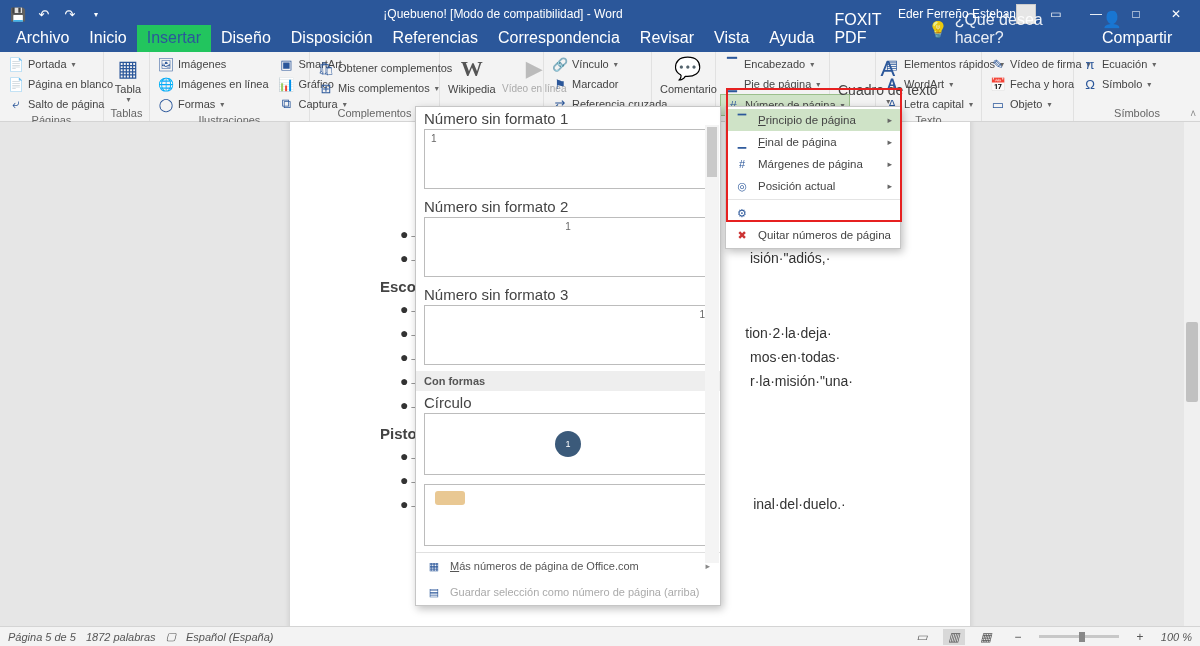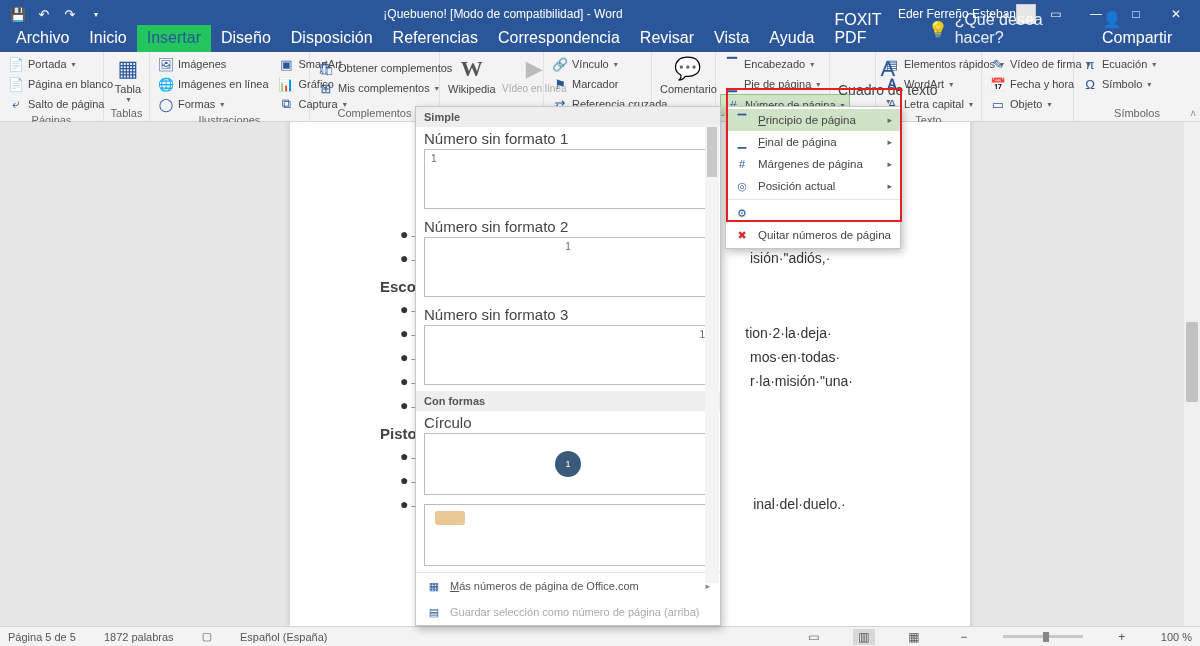--- a/index.html
+++ b/index.html
@@ -67,21 +67,21 @@
 .submenu .mi { display: flex; align-items: center; gap: 8px; padding: 3px 8px; color: #444; }
 .submenu .mi.hov { background: #cfe3c7; }
 .submenu .mi .arr { margin-left: auto; font-size: 9px; color: #666; }
 .submenu .sep { height: 1px; background: #e4e4e4; margin: 2px 0; }
 .sic { width: 16px; height: 16px; display: inline-flex; align-items: center; justify-content: center; font-size: 11px; color: #2b579a; }
 
 
 .pagenum-hl { background: #cfe3c7; border: 1px solid #9bbf8c; }
 
 
-.statusbar { position: absolute; bottom: 0; left: 0; right: 0; height: 20px; background: #f3f3f3; border-top: 1px solid #d4d4d4; display: flex; align-items: center; font-size: 11px; color: #555; padding: 0 8px; gap: 28px; }
+.statusbar { position: absolute; bottom: 0; left: 0; right: 0; height: 20px; background: #f3f3f3; border-top: 1px solid #d4d4d4; display: flex; align-items: center; font-size: 11px; color: #555; padding: 0 8px; gap: 10px; font-style: italic; }
 .statusbar .spacer { flex: 1; }
 .sbtn { width: 22px; height: 16px; display: flex; align-items: center; justify-content: center; font-size: 12px; }
 .zoom-slider { width: 80px; height: 3px; background: #c8c8c8; position: relative; }
 .zoom-slider .knob { position: absolute; left: 50%; top: -3px; width: 6px; height: 10px; background: #888; }
 u.acc { text-decoration: underline; }
 </style>
 </head>
 <body>
 
 <div class="titlebar">
@@ -376,21 +376,20 @@
     <div class="bul">●→F</div>
     <div class="bul">●→Midnight:·La·en&nbsp;&nbsp;&nbsp;&nbsp;&nbsp;&nbsp;&nbsp;&nbsp;&nbsp;&nbsp;&nbsp;&nbsp;&nbsp;&nbsp;&nbsp;&nbsp;&nbsp;&nbsp;&nbsp;&nbsp;&nbsp;&nbsp;&nbsp;&nbsp;&nbsp;&nbsp;&nbsp;&nbsp;&nbsp;&nbsp;&nbsp;&nbsp;&nbsp;&nbsp;&nbsp;&nbsp;&nbsp;&nbsp;&nbsp;&nbsp;&nbsp;&nbsp;&nbsp;&nbsp;&nbsp;&nbsp;&nbsp;&nbsp;&nbsp;&nbsp;&nbsp;&nbsp;&nbsp;&nbsp;&nbsp;&nbsp;&nbsp;&nbsp;&nbsp;&nbsp;<span>inal·del·duelo.·</span></div>
     <div class="bul" style="padding-left:40px">Es·un·arma·única.¶</div>
   </div>
   <div class="scrollbar">
       <div class="thumb"></div>
     </div>
 </div>
 
 <div class="gallery">
-  <div class="ghdr">Simple</div>
   <div class="gitem">
     <div class="ttl">Número sin formato 1</div>
     <div class="gprev">
         <span class="num-tl">1</span>
       </div>
   </div>
   <div class="gitem">
     <div class="ttl">Número sin formato 2</div>
     <div class="gprev">
         <span class="num-tl" style="left:50%;transform:translateX(-50%)">1</span>

